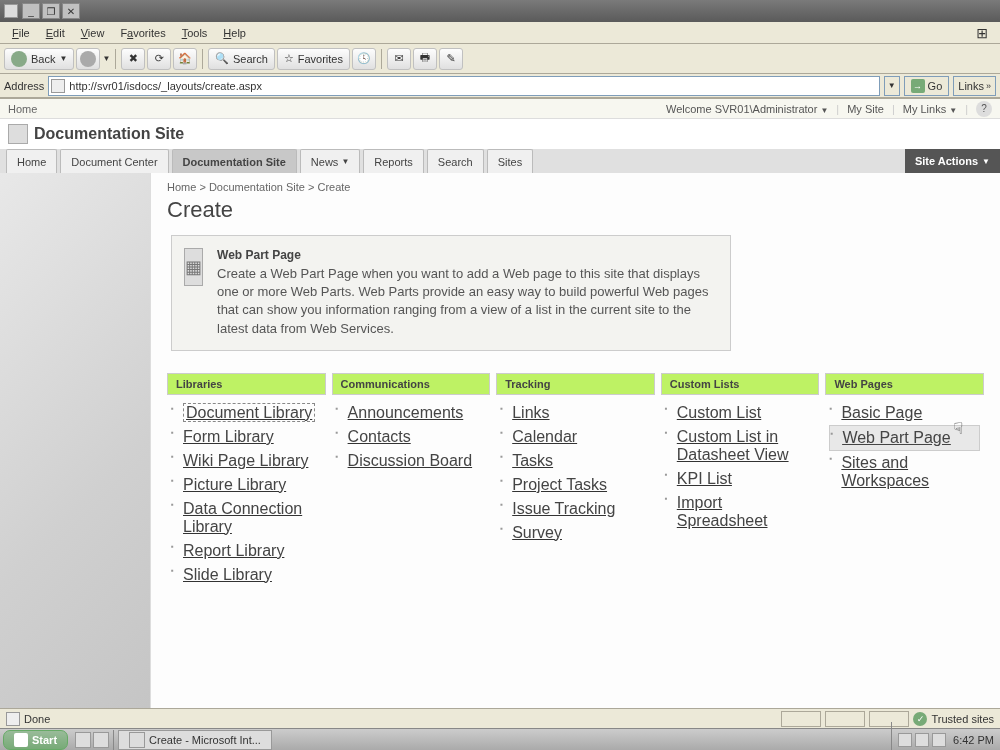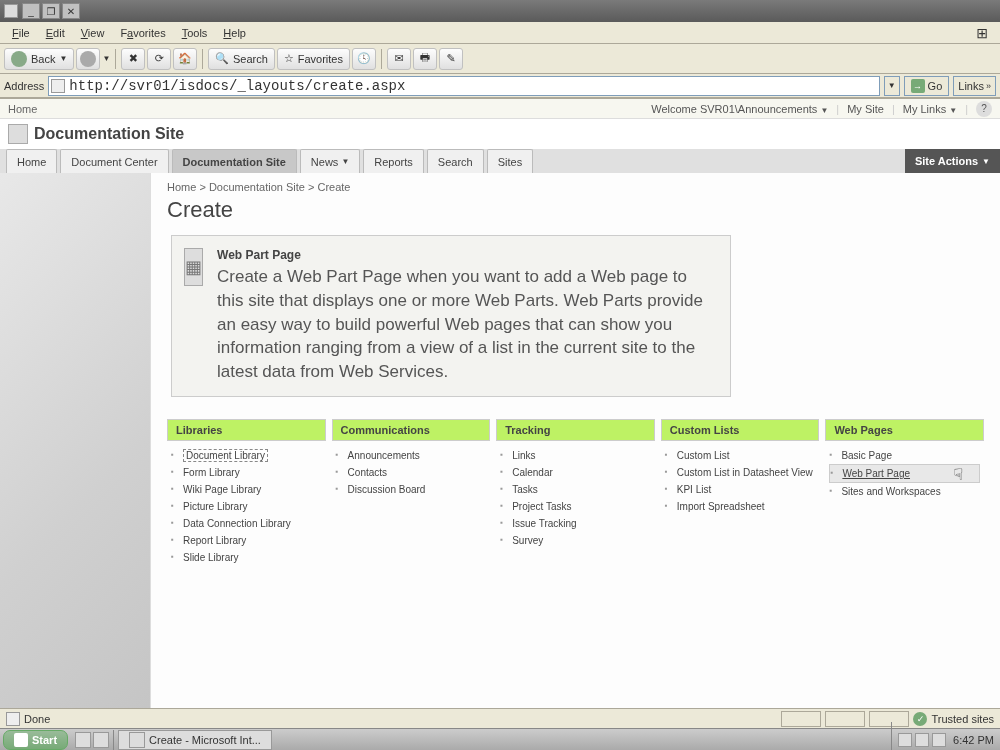--- a/index.html
+++ b/index.html
@@ -25,21 +25,21 @@
 .tbtn .tri { font-size: 8px; }
 .sep { width: 1px; height: 20px; background: #aca899; margin: 0 3px; }
 .circ { width:16px; height:16px; border-radius:50%; background:#8a8; display:inline-block; }
 .circ.gray { background:#aaa; }
 
 
 .addressbar { height: 24px; background: #ece9d8; border-bottom: 1px solid #aca899; display: flex; align-items: center; padding: 0 4px; gap: 4px; }
 .addressbar .lbl { font-size: 11px; }
 .addressbar .urlbox { flex: 1; height: 20px; background: #fff; border: 1px solid #7f9db9; display: flex; align-items: center; padding: 0 2px; gap: 4px; }
 .addressbar .urlbox .page-ico { width: 14px; height: 14px; background:#eee; border:1px solid #999; }
-.addressbar .urlbox .urltext { flex:1; font-size:14px;font-family:Liberation Mono, monospace; }
+.addressbar .urlbox .urltext { flex:1; font-size:11px; }
 .addressbar .dd { width:16px; height:20px; border:1px solid #7f9db9; background:#ece9d8; display:flex; align-items:center; justify-content:center; font-size:8px; }
 .addressbar .gobtn { height:20px; border:1px solid #7f9db9; background:#ece9d8; display:flex; align-items:center; padding:0 6px; gap:3px; }
 .addressbar .goarrow { width:14px; height:14px; background:#7a7; border-radius:2px; display:flex; align-items:center; justify-content:center; color:#fff; font-size:9px; }
 .addressbar .linksbtn { height:20px; border:1px solid #7f9db9; background:#ece9d8; padding:0 4px; display:flex; align-items:center; gap:2px; }
 
 
 .content-frame { position: absolute; top: 98px; left: 0; right: 0; bottom: 42px; background: #fff; overflow: auto; border-top:1px solid #aca899; }
 
 
 .sp-top { height: 20px; background: #f7f7f0; border-bottom: 1px solid #ddd; display: flex; align-items: center; padding: 0 8px; font-size: 11px; color: #555; }
@@ -64,28 +64,28 @@
 .leftgutter { position:absolute; left:0; top:74px; bottom:0; width:150px; background: linear-gradient(135deg,#e8e8e8 0%,#d0d0d0 60%,#c5c5c5 100%); }
 .page-inner { margin-left: 150px; background:#fdfdfd; padding: 8px 16px 20px 16px; min-height: 560px; border-left:1px solid #ddd; }
 .breadcrumb { font-size: 11px; color: #666; margin-bottom: 4px; }
 .breadcrumb a { color:#666; text-decoration:none; }
 .page-heading { font-size: 22px; color: #444; margin-bottom: 12px; }
 
 
 .infobox { border: 1px solid #ccc; background: #f3f3f0; padding: 12px; margin: 10px 4px 22px 4px; display:flex; gap:14px; max-width:560px; }
 .infobox .infoico { width:38px; height:38px; background:#ddd; border:1px solid #aaa; display:flex; align-items:center; justify-content:center; font-size:18px; color:#777; }
 .infobox .infotext .infotitle { font-weight:bold; font-size:12px; color:#444; margin-bottom:3px; }
-.infobox .infotext .infodesc { font-size:17px; color:#555; line-height:1.4; }
+.infobox .infotext .infodesc { font-size:13px; color:#555; line-height:1.4; }
 
 
 .categories { display: flex; gap: 6px; }
 .catcol { flex: 1; }
 .cathead { background: #bef264; border: 1px solid #ccc; padding: 4px 8px; font-size: 11px; font-weight: bold; color: #444; margin-bottom:6px; }
 .catlist { list-style:none; padding: 0 4px; }
-.catlist li { padding: 3px 0 3px 12px; position:relative; font-size:10px; }
+.catlist li { padding: 3px 0 3px 12px; position:relative; font-size:16px;text-decoration:underline; }
 .catlist li::before { content:"▪"; position:absolute; left:0; top:3px; font-size:8px; color:#999; }
 .catlist li a { color:#444; text-decoration:none; }
 .catlist li.dashed a { border:1px dashed #888; padding:0 2px; }
 .catlist li.selected { background:#e8e8e8; border:1px solid #ccc; }
 .catlist li.selected a { text-decoration:underline; }
 
 
 .cursor { position:absolute; font-size:16px; pointer-events:none; }
 
 
@@ -174,21 +174,21 @@
       <span>Links</span>
       <span style="font-size:9px;">»</span>
     </div>
 </div>
 
 <div class="content-frame">
 
   <div class="sp-top">
     <span class="hometxt">Home</span>
     <div class="right">
-      <span><span>Welcome SVR01\Announcements</span> <span class="dd2">▼</span></span>
+      <span><span>Welcome SVR01\Administrator</span> <span class="dd2">▼</span></span>
       <span class="sep2">|</span>
       <span>My Site</span>
       <span class="sep2">|</span>
       <span><span>My Links</span> <span class="dd2">▼</span></span>
       <span class="sep2">|</span>
       <span class="helpico">?</span>
     </div>
   </div>
 
   <div class="site-title-row">

